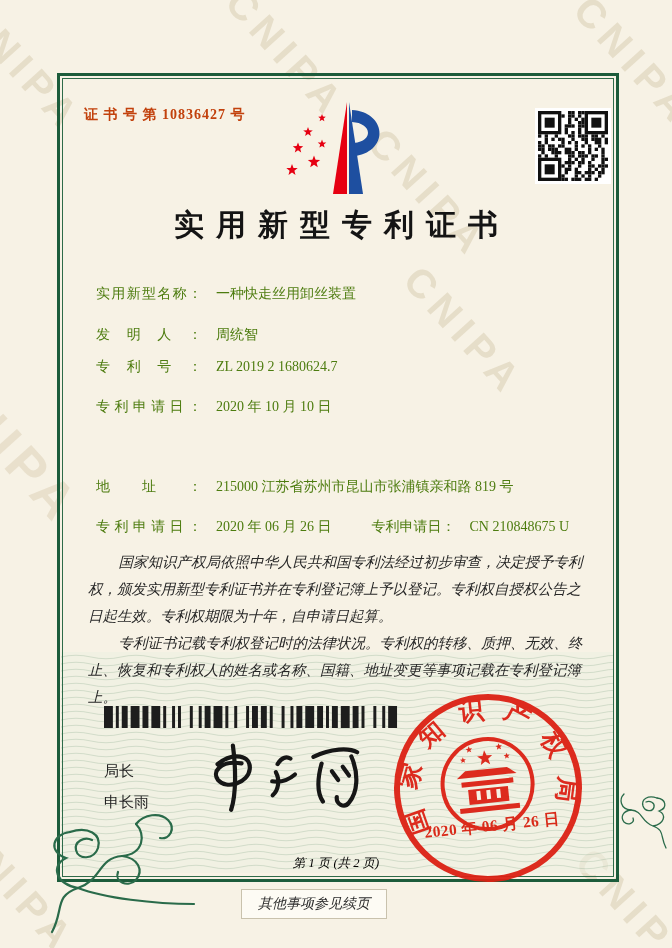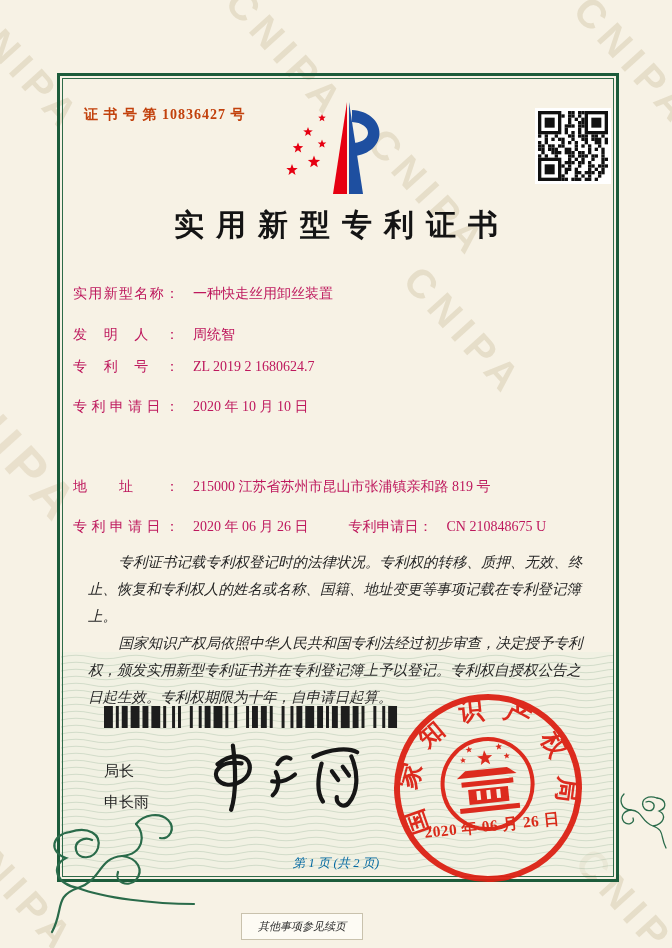--- a/index.html
+++ b/index.html
@@ -13,36 +13,36 @@
   
   .frame{position:absolute;left:57px;top:73px;width:556px;height:803px;border:3px solid #1c5c3b;z-index:2;}
   .frame-inner{position:absolute;inset:2px;border:1px solid #2e6b49;}
   #guilloche-svg{position:absolute;left:61px;top:652px;z-index:2;}
   
   .cert-no{position:absolute;left:84px;top:106px;font-size:14px;letter-spacing:1px;color:#c2410c;z-index:3;font-weight:bold;}
   .logo{position:absolute;left:276px;top:98px;z-index:3;}
   .qr{position:absolute;left:535px;top:108px;z-index:3;background:#fff;padding:3px;line-height:0;}
   .title{position:absolute;left:0;right:0;top:205px;text-align:center;font-size:30px;font-weight:700;
          letter-spacing:12px;text-indent:12px;color:#141414;z-index:3;}
-  .frow{position:absolute;left:73px;font-size:14px;color:#be185d;z-index:3;white-space:nowrap;}
+  .frow{position:absolute;left:96px;font-size:14px;color:#4d7c0f;z-index:3;white-space:nowrap;}
   .flabel{display:inline-block;width:106px;text-align:justify;text-align-last:justify;}
   .fvalue{margin-left:14px;}
   .grant-gap{display:inline-block;width:40px;}
   .body-text{position:absolute;left:88px;top:549px;width:500px;font-size:14.5px;line-height:27px;
              color:#262626;z-index:3;font-style:italic;}
   .body-text p{margin:0;text-indent:2.1em;}
   .barcode{position:absolute;left:104px;top:706px;z-index:3;line-height:0;}
   .signer{position:absolute;left:104px;top:755px;z-index:3;font-family:"Liberation Sans","DejaVu Sans",sans-serif;
           font-size:15px;color:#1f1f1f;line-height:31px;}
   .signature{position:absolute;left:190px;top:734px;z-index:4;line-height:0;}
   .seal{position:absolute;left:388px;top:688px;z-index:5;opacity:.95;line-height:0;}
-  .page-no{position:absolute;left:0;right:0;top:855px;text-align:center;font-size:12.5px;color:#0369a1;
+  .page-no{position:absolute;left:0;right:0;top:855px;text-align:center;font-size:12.5px;color:#000000;
            z-index:3;font-style:italic;}
   .cont-box{position:absolute;left:241px;top:889px;padding:5px 16px;background:#fdfbf4;
-            border:1px solid #c9c2ad;font-size:11px;color:#2d2d2d;z-index:3;font-style:italic;margin-top:24px;}
+            border:1px solid #c9c2ad;font-size:14px;color:#2d2d2d;z-index:3;font-style:italic;}
   .flourish{position:absolute;z-index:4;line-height:0;}
   .fl-left{left:44px;top:800px;}
   .fl-right{left:570px;top:752px;transform:scaleX(-1);}
 </style>
 </head>
 <body>
 
 <div class="page">
 
   <span class="wm" style="left:-14px;top:-6px">CNIPA</span>
@@ -286,22 +286,22 @@
     <span class="flabel">专利申请日：</span><span class="fvalue">2020 年 10 月 10 日</span>
   </div>
   <div class="frow" style="top:478px">
     <span class="flabel">地址：</span><span class="fvalue">215000 江苏省苏州市昆山市张浦镇亲和路 819 号</span>
   </div>
   <div class="frow" style="top:518px">
     <span class="flabel">专利申请日：</span><span class="fvalue">2020 年 06 月 26 日</span><span class="grant-gap"></span><span>专利申请日：</span><span class="fvalue">CN 210848675 U</span>
   </div>
 
   <div class="body-text">
+    <p>国家知识产权局依照中华人民共和国专利法经过初步审查，决定授予专利权，颁发实用新型专利证书并在专利登记簿上予以登记。专利权自授权公告之日起生效。专利权期限为十年，自申请日起算。</p>
     <p>专利证书记载专利权登记时的法律状况。专利权的转移、质押、无效、终止、恢复和专利权人的姓名或名称、国籍、地址变更等事项记载在专利登记簿上。</p>
-    <p>国家知识产权局依照中华人民共和国专利法经过初步审查，决定授予专利权，颁发实用新型专利证书并在专利登记簿上予以登记。专利权自授权公告之日起生效。专利权期限为十年，自申请日起算。</p>
   </div>
 
   <div class="barcode">
     <svg id="barcode-svg" width="296" height="22">
         <rect x="0.00" y="0" width="8.88" height="22" fill="#1d1d1d"></rect>
         <rect x="11.84" y="0" width="2.96" height="22" fill="#1d1d1d"></rect>
         <rect x="17.76" y="0" width="5.92" height="22" fill="#1d1d1d"></rect>
         <rect x="26.64" y="0" width="8.88" height="22" fill="#1d1d1d"></rect>
         <rect x="38.48" y="0" width="5.92" height="22" fill="#1d1d1d"></rect>
         <rect x="47.36" y="0" width="8.88" height="22" fill="#1d1d1d"></rect>

